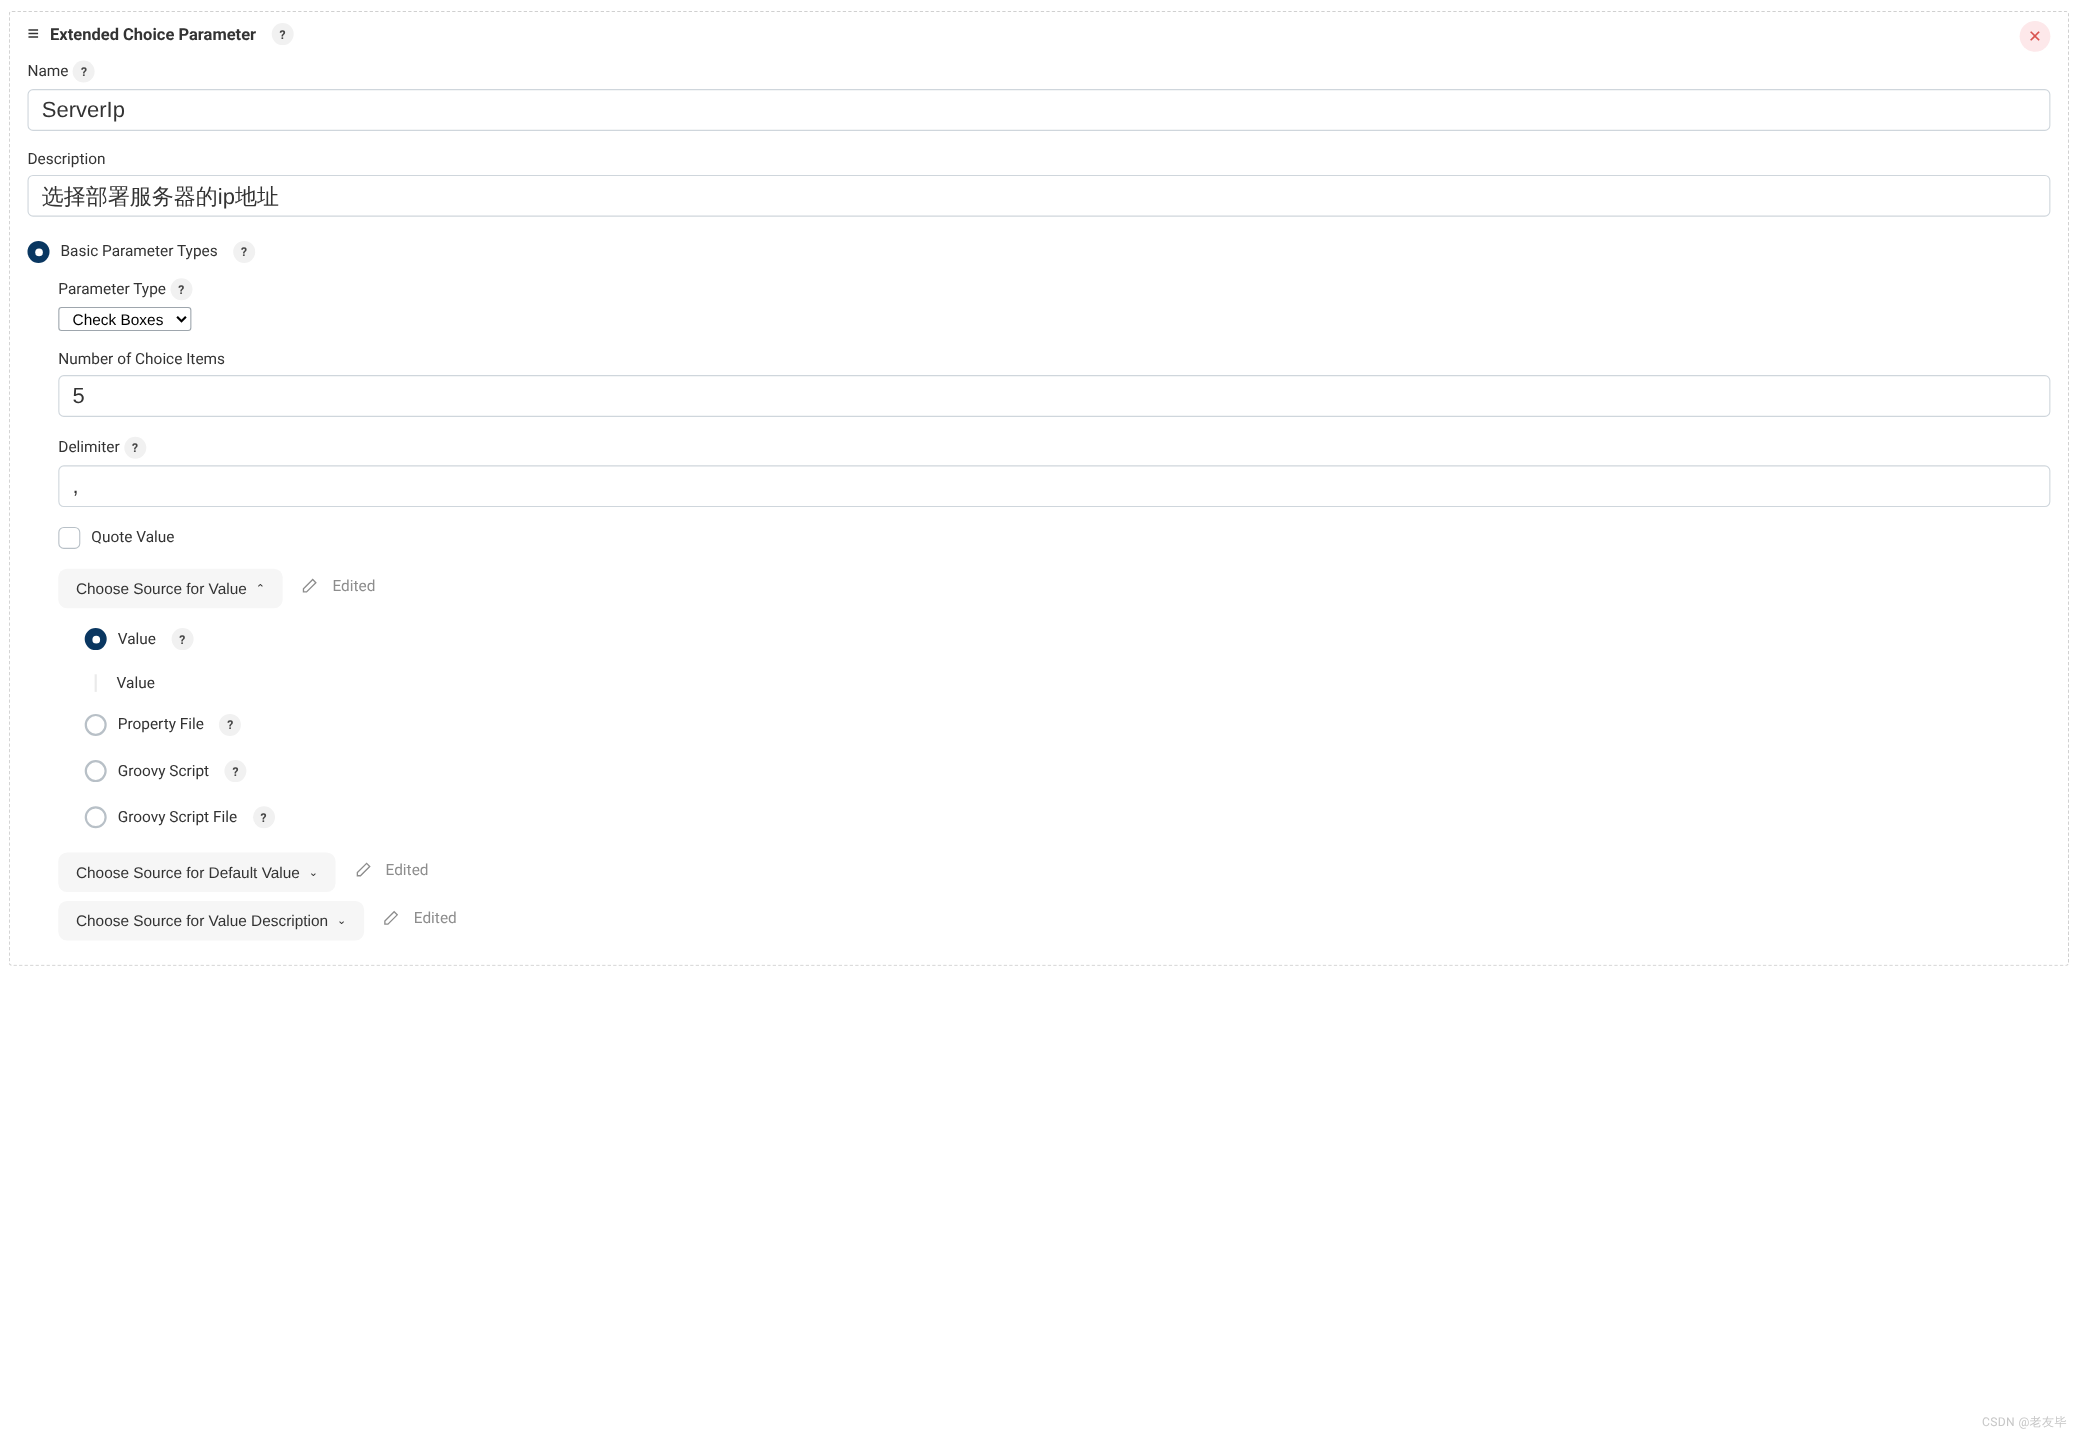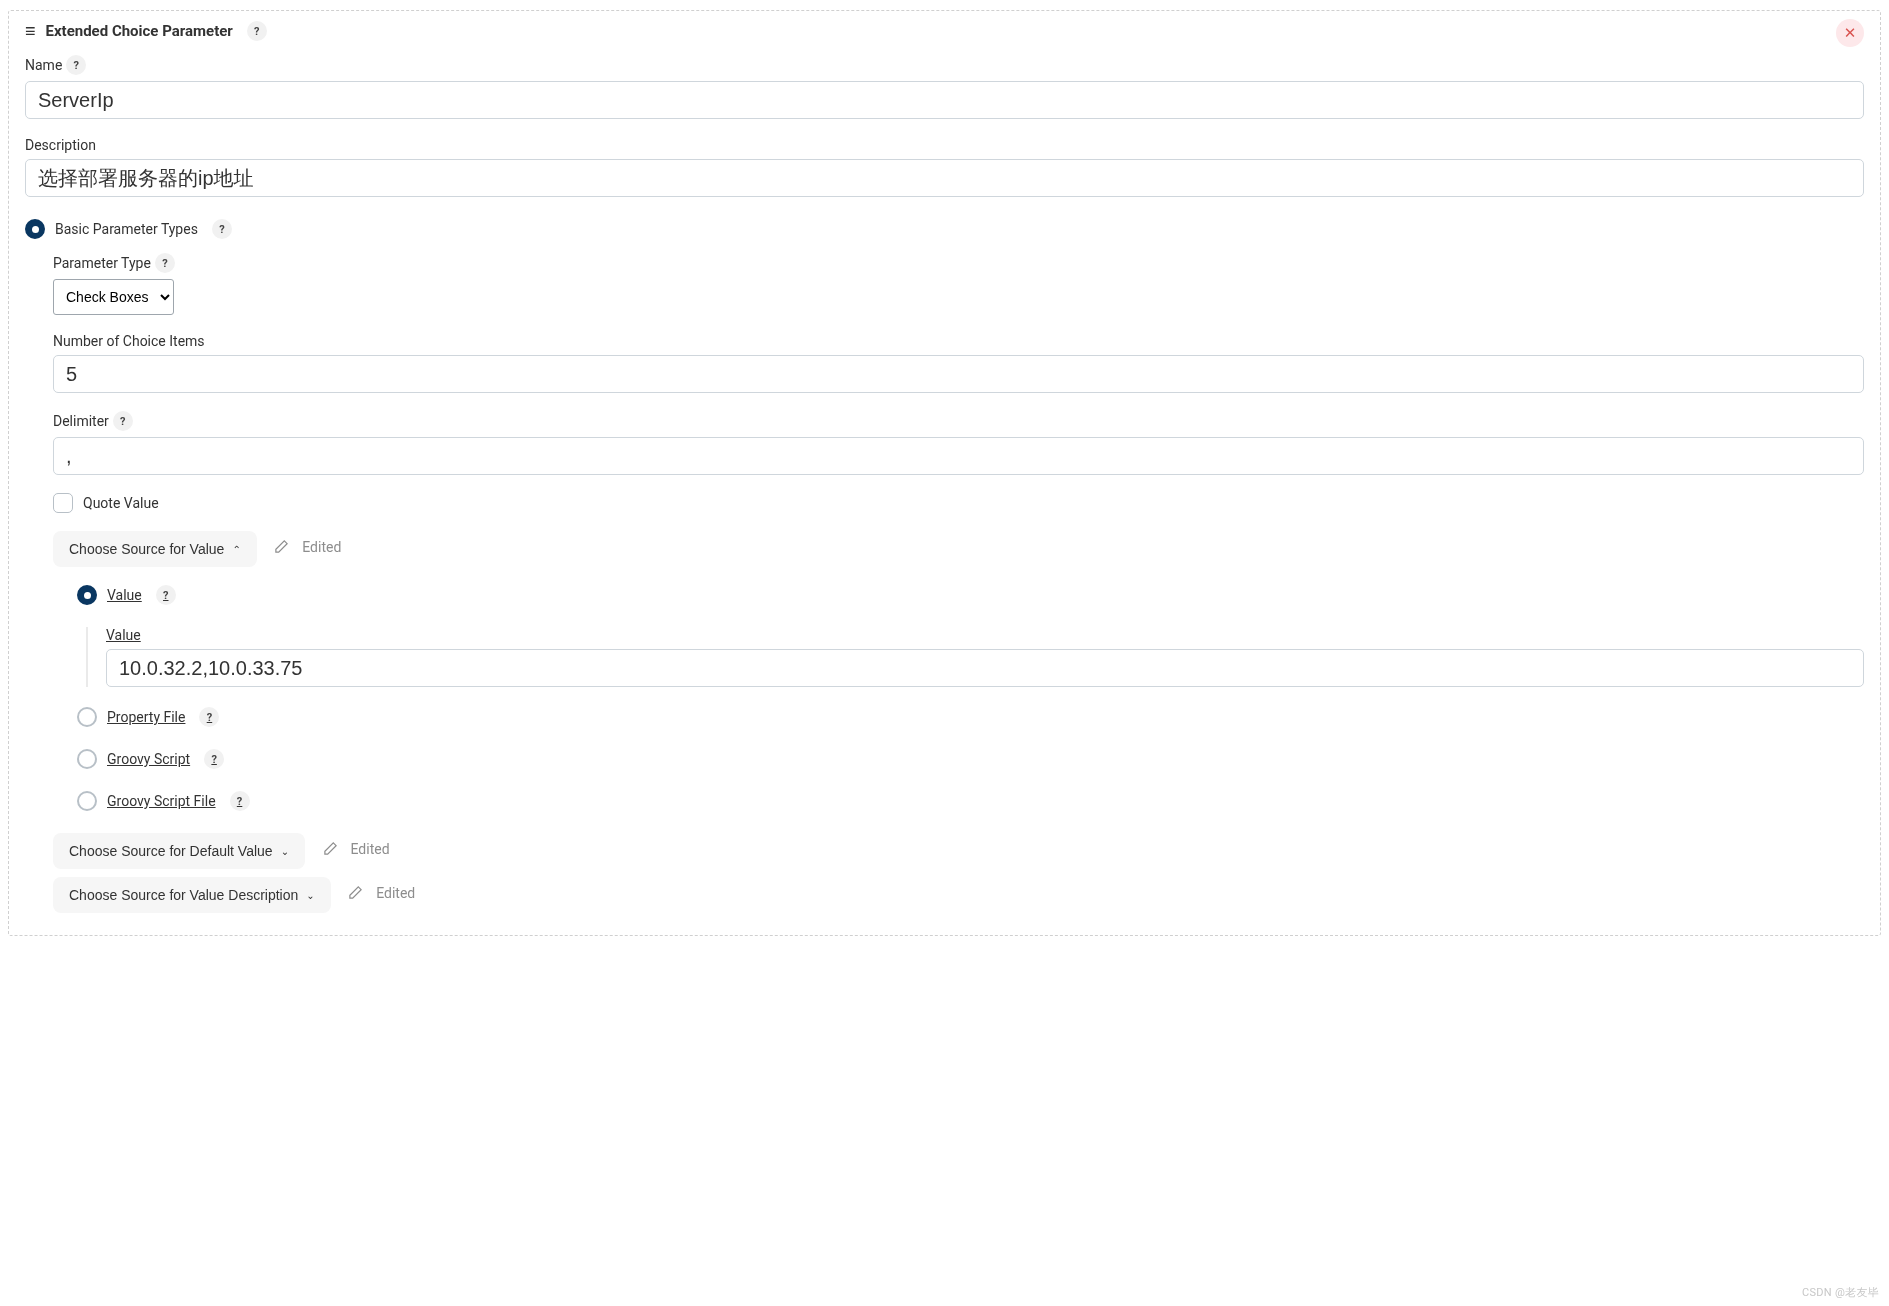--- a/index.html
+++ b/index.html
@@ -111,21 +111,21 @@
   }
   .radio-label { font-size: 14px; font-weight: 400; }
   .indented-section {
     margin-left: 10px;
     padding-left: 18px;
     border-left: 2px solid #eaeaea;
     margin-top: 14px;
   }
   .indented-section.no-border { border-left: none; padding-left: 28px; margin-left: 0; }
   .select-input {
-    height: 36px;
+    height: 22px;
     border: 1px solid #9ea6ad;
     border-radius: 3px;
     padding: 0 8px;
     font-size: 14px;
     background: #fff;
     cursor: pointer;
   }
   .checkbox-box {
     width: 20px;
     height: 20px;
@@ -252,33 +252,32 @@
         <span class="chevron">⌃</span>
       </button>
       <span class="edited-tag">
         <svg class="pencil-svg" viewBox="0 0 16 16" fill="none" stroke="#8d8d8d" stroke-width="1.3">
             <path d="M11 2l3 3-9 9H2v-3l9-9z"></path>
           </svg>
         <span>Edited</span>
       </span>
     </div>
 
-    <div class="source-options" style="margin-left:24px;text-decoration:underline;">
+    <div class="source-options" style="margin-left:24px;">
 
       <div class="radio-row">
         <span class="radio-circle selected"></span>
         <span class="radio-label">Value</span>
         <span class="help-badge">?</span>
       </div>
 
       <div class="source-sub">
         <div class="field-label">
           <span>Value</span>
         </div>
-        <input type="text" class="text-input" value="10.0.32.2,10.0.33.75" style="">
       </div>
 
       <div class="radio-row">
         <span class="radio-circle"></span>
         <span class="radio-label">Property File</span>
         <span class="help-badge">?</span>
       </div>
 
       <div class="radio-row">
         <span class="radio-circle"></span>

